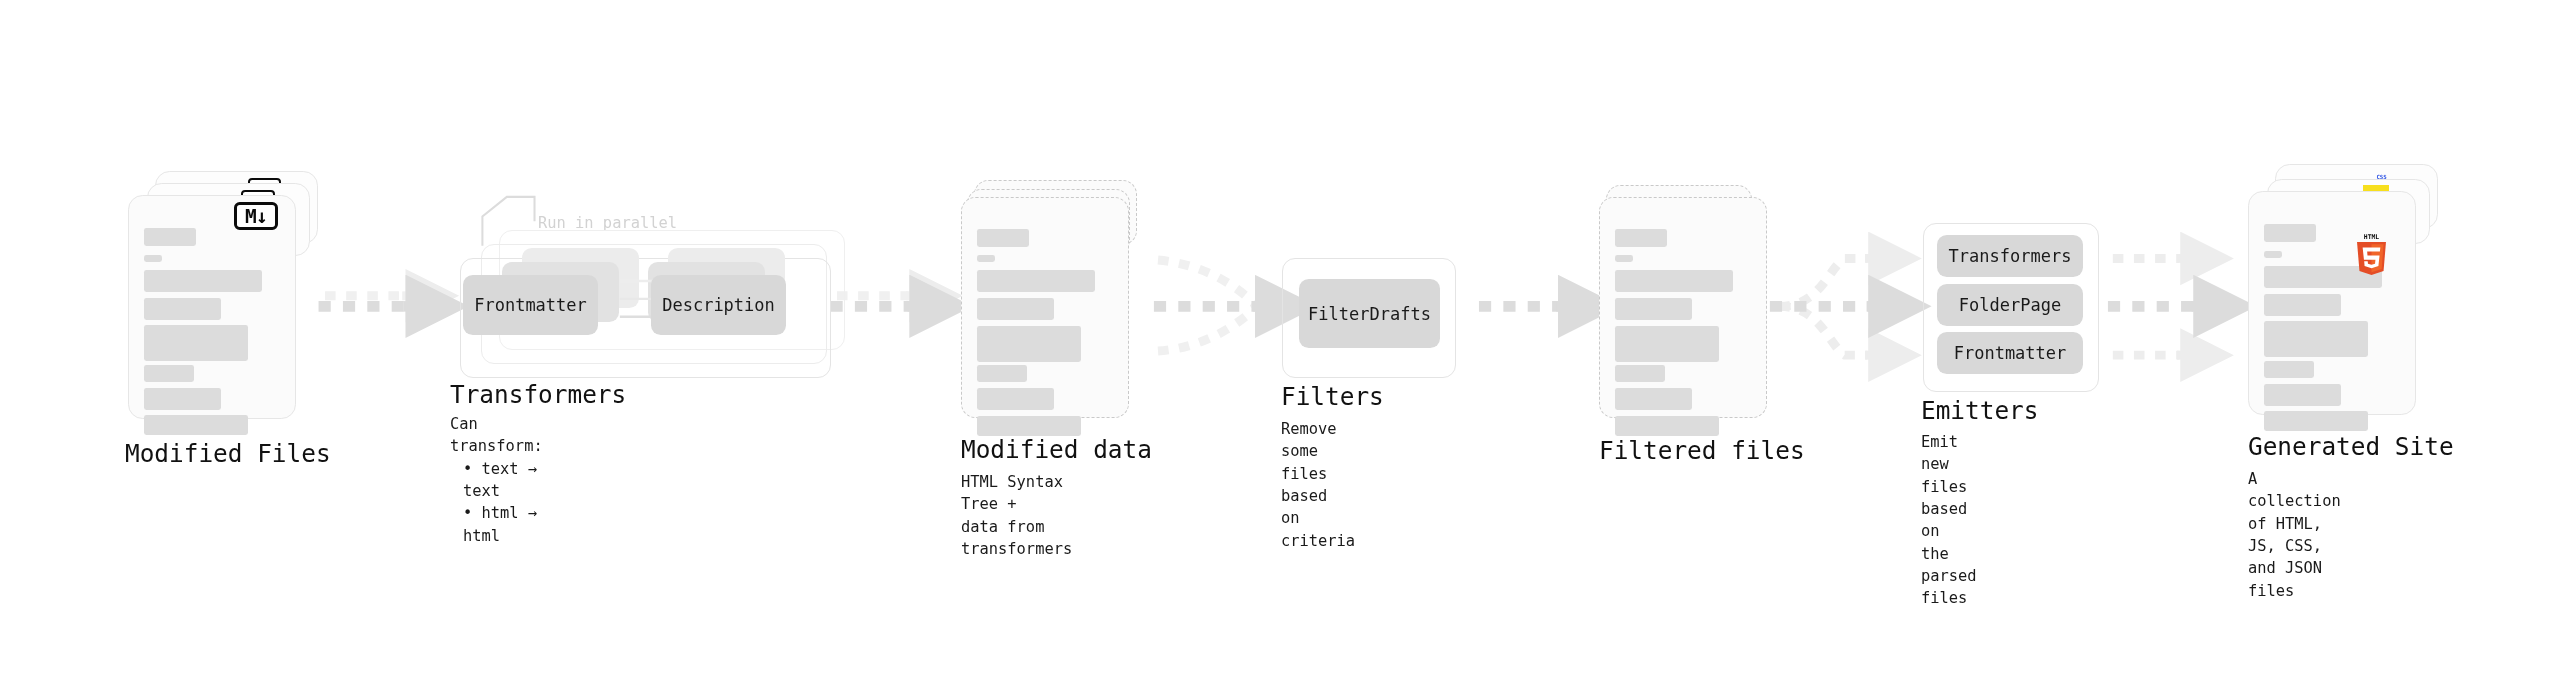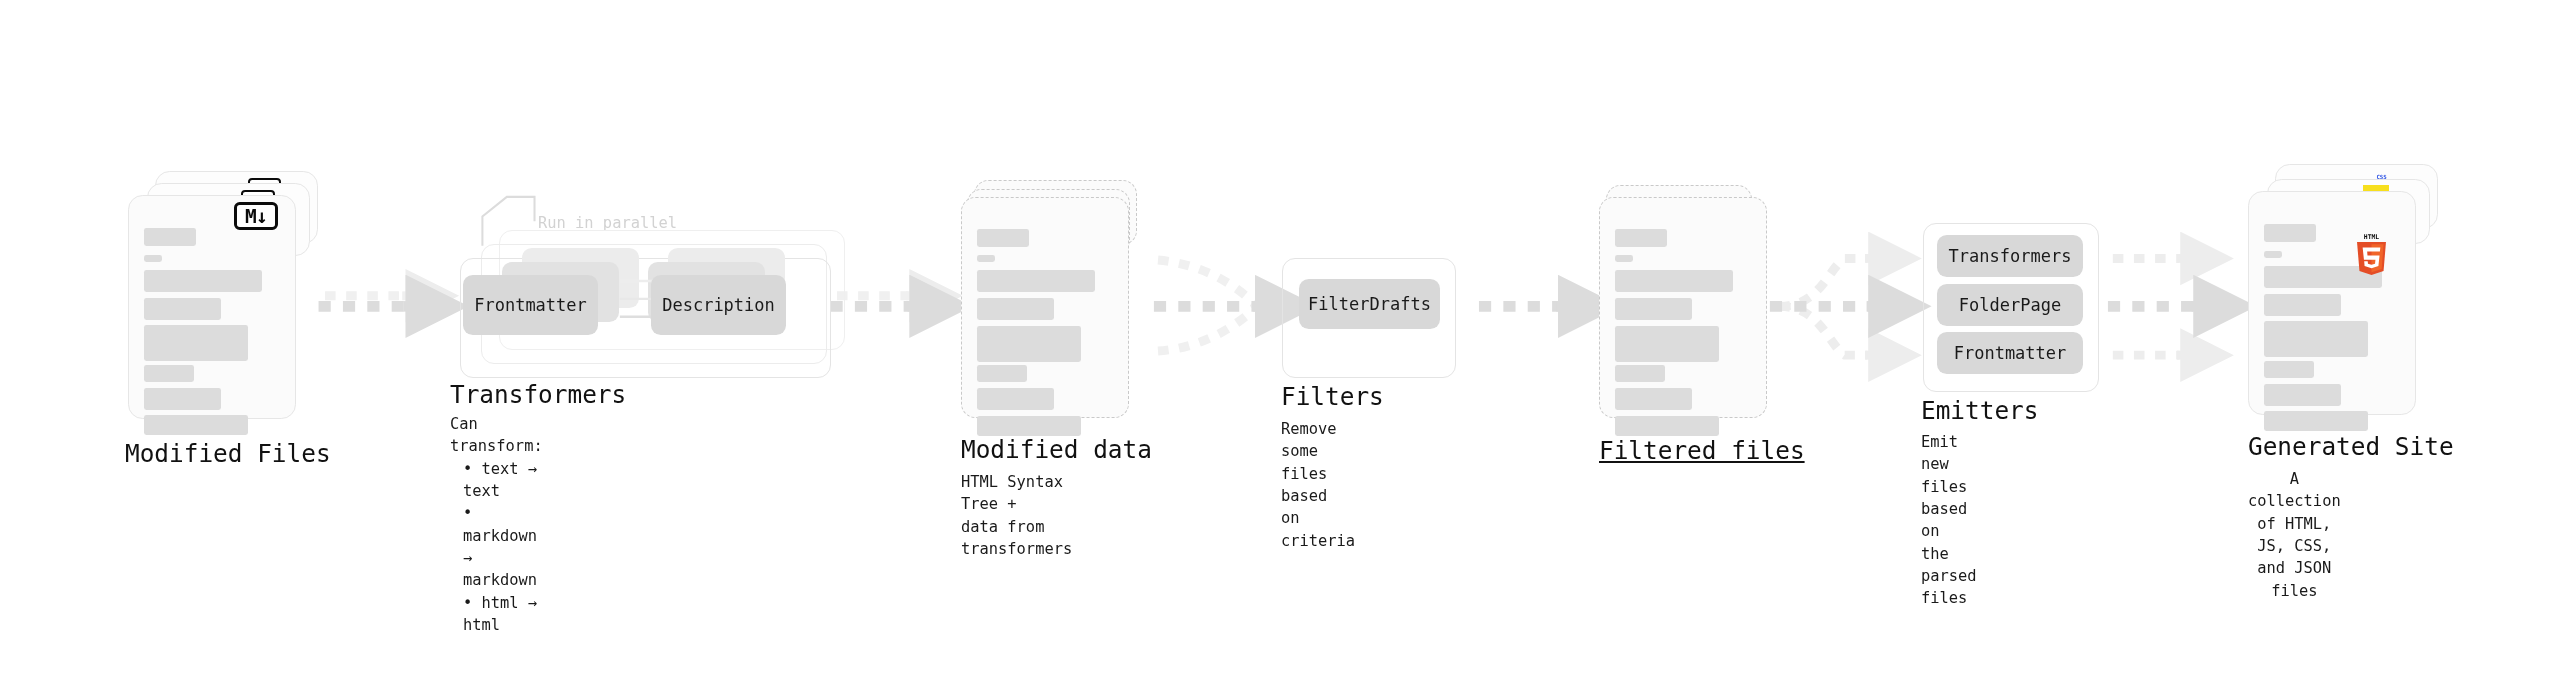--- a/index.html
+++ b/index.html
@@ -208,21 +208,20 @@
   </svg>
 
   <div class="pill" style="left:463px;top:275px;width:135px;height:60px;">Frontmatter</div>
   <div class="pill" style="left:651px;top:275px;width:135px;height:60px;">Description</div>
 
   <div class="title" style="left:450px;top:380px;">Transformers</div>
 
   <div class="bullets" style="left:450px;top:413px;">
     <span class="lead">Can transform:</span>
     <span class="bl">• text → text</span>
-    <span class="bl">• markdown → markdown</span>
     <span class="bl">• html → html</span>
   </div>
 </div>
 
 <div class="stage">
   <div class="cardstack">
     <div class="card dashed" style="left:974px;top:180px;width:163px;height:65px;"></div>
     <div class="card dashed" style="left:967px;top:189px;width:163px;height:65px;"></div>
     <div class="card dashed" style="left:961px;top:197px;width:168px;height:221px;">
       <div class="bar" style="left:14.6px;top:31px;width:52px;height:18px;"></div>
@@ -235,41 +234,41 @@
       <div class="bar" style="left:14.6px;top:218px;width:104px;height:20.3px;"></div>
     </div>
   </div>
   <div class="title" style="left:961px;top:435px;">Modified data</div>
   <div class="subtitle" style="left:961px;top:471px;">HTML Syntax Tree +
 data from transformers</div>
 </div>
 
 <div class="stage">
   <div class="groupbox" style="left:1282px;top:258px;width:174px;height:120px;"></div>
-  <div class="pill" style="left:1299px;top:279px;width:141px;height:50px;">FilterDrafts</div>
+  <div class="pill" style="left:1299px;top:279px;width:141px;height:69px;">FilterDrafts</div>
   <div class="title" style="left:1281px;top:382px;">Filters</div>
   <div class="subtitle" style="left:1281px;top:418px;">Remove some files based
 on criteria</div>
 </div>
 
 <div class="stage">
   <div class="cardstack">
     <div class="card dashed" style="left:1606px;top:185px;width:146px;height:57px;"></div>
     <div class="card dashed" style="left:1599px;top:197px;width:168px;height:221px;">
       <div class="bar" style="left:14.6px;top:31px;width:52px;height:18px;"></div>
       <div class="bar" style="left:14.6px;top:57px;width:18px;height:6.5px;"></div>
       <div class="bar" style="left:14.6px;top:72px;width:118px;height:22px;"></div>
       <div class="bar" style="left:14.6px;top:100px;width:77px;height:22px;"></div>
       <div class="bar" style="left:14.6px;top:128px;width:104px;height:36px;"></div>
       <div class="bar" style="left:14.6px;top:167px;width:50px;height:17px;"></div>
       <div class="bar" style="left:14.6px;top:190px;width:77px;height:22px;"></div>
       <div class="bar" style="left:14.6px;top:218px;width:104px;height:20.3px;"></div>
     </div>
   </div>
-  <div class="title" style="left:1599px;top:436px;text-decoration:underline;">Filtered files</div>
+  <div class="title" style="left:1599px;top:436px;">Filtered files</div>
 </div>
 
 <div class="stage">
   <div class="groupbox" style="left:1923px;top:223px;width:176px;height:169px;"></div>
   <div class="pill" style="left:1937px;top:235px;width:146px;height:42px;">Transformers</div>
   <div class="pill" style="left:1937px;top:284px;width:146px;height:42px;">FolderPage</div>
   <div class="pill" style="left:1937px;top:332px;width:146px;height:42px;">Frontmatter</div>
   <div class="title" style="left:1921px;top:396px;">Emitters</div>
   <div class="subtitle" style="left:1921px;top:431px;">Emit new files based on
 the parsed files</div>
@@ -302,16 +301,16 @@
     <div class="html5" style="left:2353px;top:195px;">
       <svg viewBox="0 0 46 56" width="37" height="46">
         <text x="23" y="9" font-family="DejaVu Sans Mono, monospace" font-size="8" font-weight="bold" fill="#0b0b0b" text-anchor="middle">HTML</text>
         <path d="M5 13 L41 13 L38 49 L23 54 L8 49 z" fill="#e44d26"></path>
         <path d="M23 16 L38 16 L35.6 46.5 L23 50.6 z" fill="#f16529"></path>
         <path d="M12 20 L34 20 L33.4 25 L17.6 25 L18 30 L33 30 L31.6 43 L23 45.6 L14.4 43 L13.9 37 L18.3 37 L18.6 40 L23 41.3 L27.4 40 L27.9 35 L13.6 35 z" fill="#ffffff"></path>
       </svg>
     </div>
   </div>
   <div class="title" style="left:2248px;top:432px;">Generated Site</div>
-  <div class="subtitle" style="left:2248px;top:468px;text-align:center;">A collection of HTML,
+  <div class="subtitle" style="left:2248px;top:468px;">A collection of HTML,
 JS, CSS, and JSON files</div>
 </div>
 
 
 </body></html>

